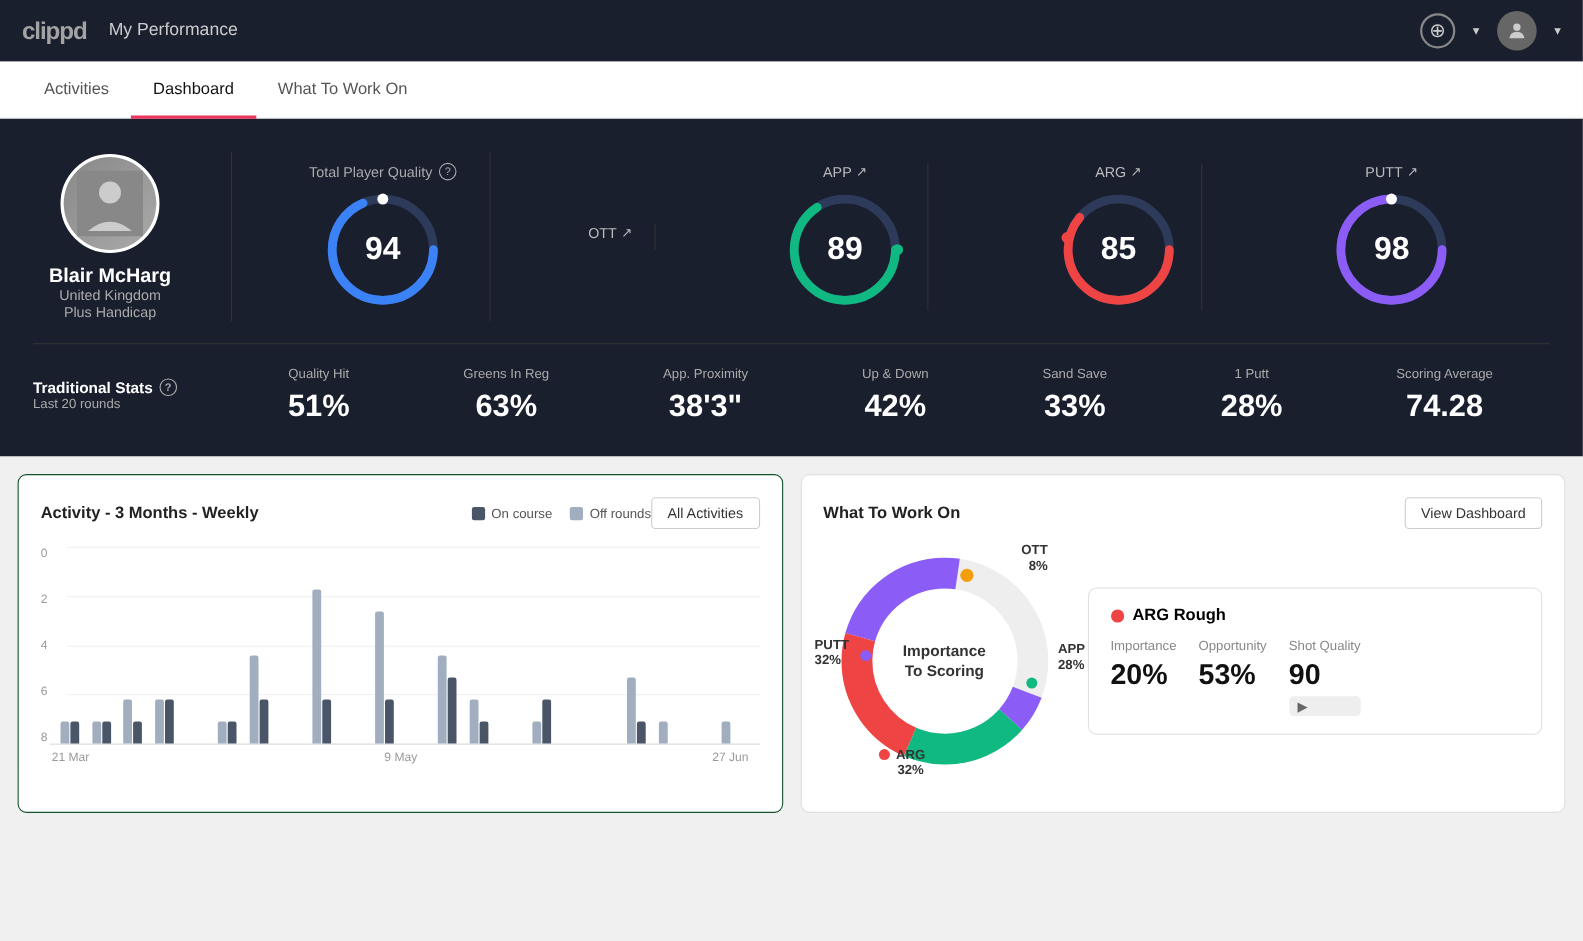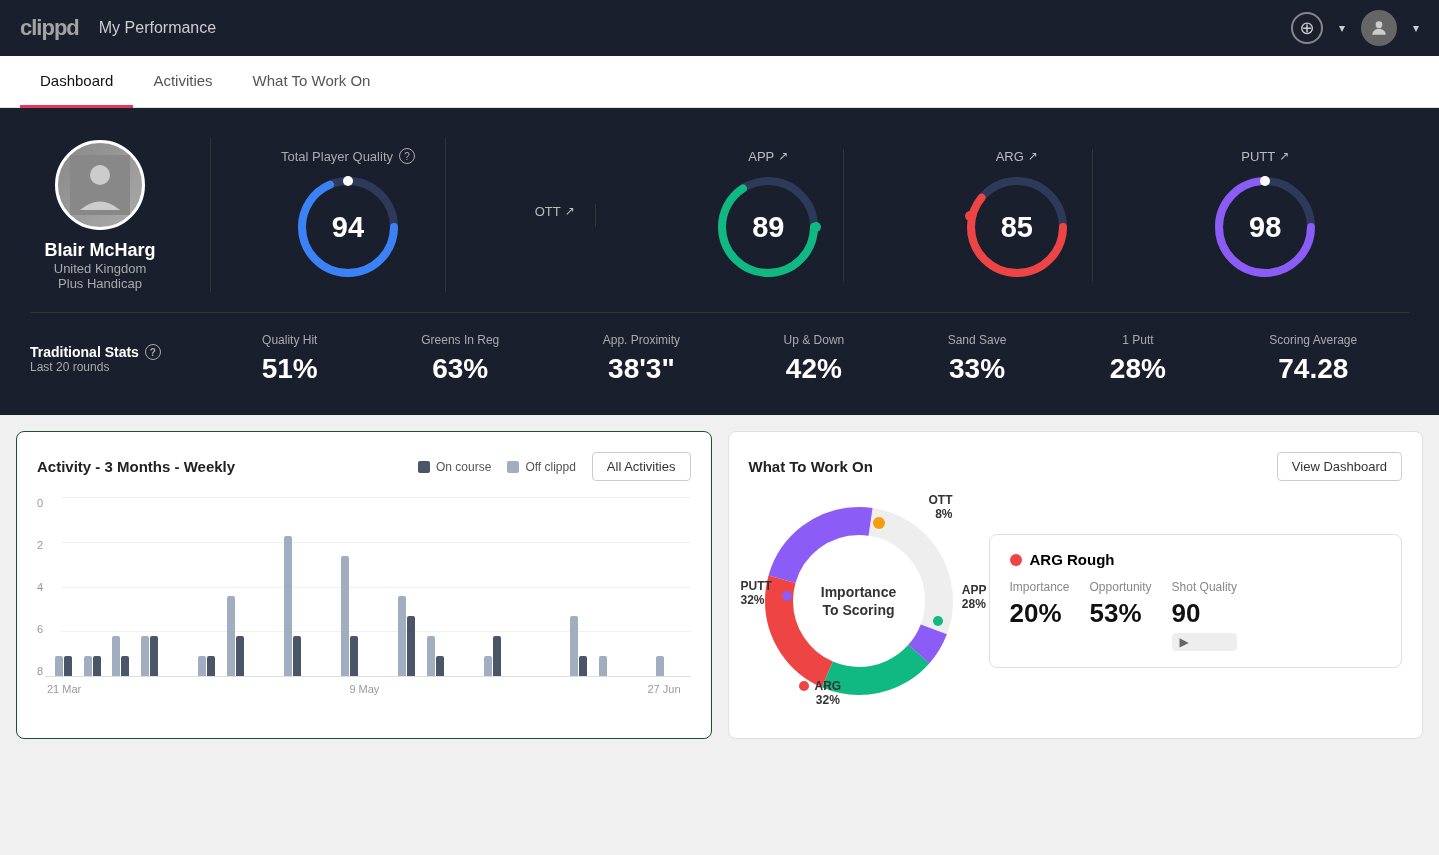--- a/index.html
+++ b/index.html
@@ -214,22 +214,22 @@
       <svg viewBox="0 0 24 24" width="20" height="20" fill="#ccc">
           <circle cx="12" cy="8" r="4"></circle>
           <path d="M4 20c0-4 3.6-7 8-7s8 3 8 7"></path>
         </svg>
     </div>
     <span class="header-dropdown">▾</span>
   </div>
 </div>
 
 <div class="tabs">
+  <div class="tab">Activities</div>
   <div class="tab active">Dashboard</div>
-  <div class="tab">Activities</div>
   <div class="tab">What To Work On</div>
 </div>
 
 <div class="hero">
   <div class="hero-top">
 
     <div class="hero-player">
       <div class="player-avatar">
         <svg viewBox="0 0 60 60">
           <rect width="60" height="60" fill="#888"></rect>
@@ -358,29 +358,29 @@
       </div>
     </div>
   </div>
 </div>
 
 <div class="bottom-section">
 
   <div class="activity-card">
     <div class="card-header">
       <span class="card-title">Activity - 3 Months - Weekly</span>
-      <div style="display:flex;align-items:center;gap:16px">
+      <div style="display:flex;align-items:center;">
         <div class="legend">
           <div class="legend-item">
             <div class="legend-dot" style="background:#4a5568"></div>
             <span>On course</span>
           </div>
           <div class="legend-item">
             <div class="legend-dot" style="background:#a0aec0"></div>
-            <span>Off clippd</span>
+            <span>Off rounds</span>
           </div>
         </div>
         <button class="all-activities-btn">All Activities</button>
       </div>
     </div>
 
     <div class="bar-chart">
       <div style="display:flex;position:relative;">
         <div class="chart-y-labels">
           <span>8</span>

